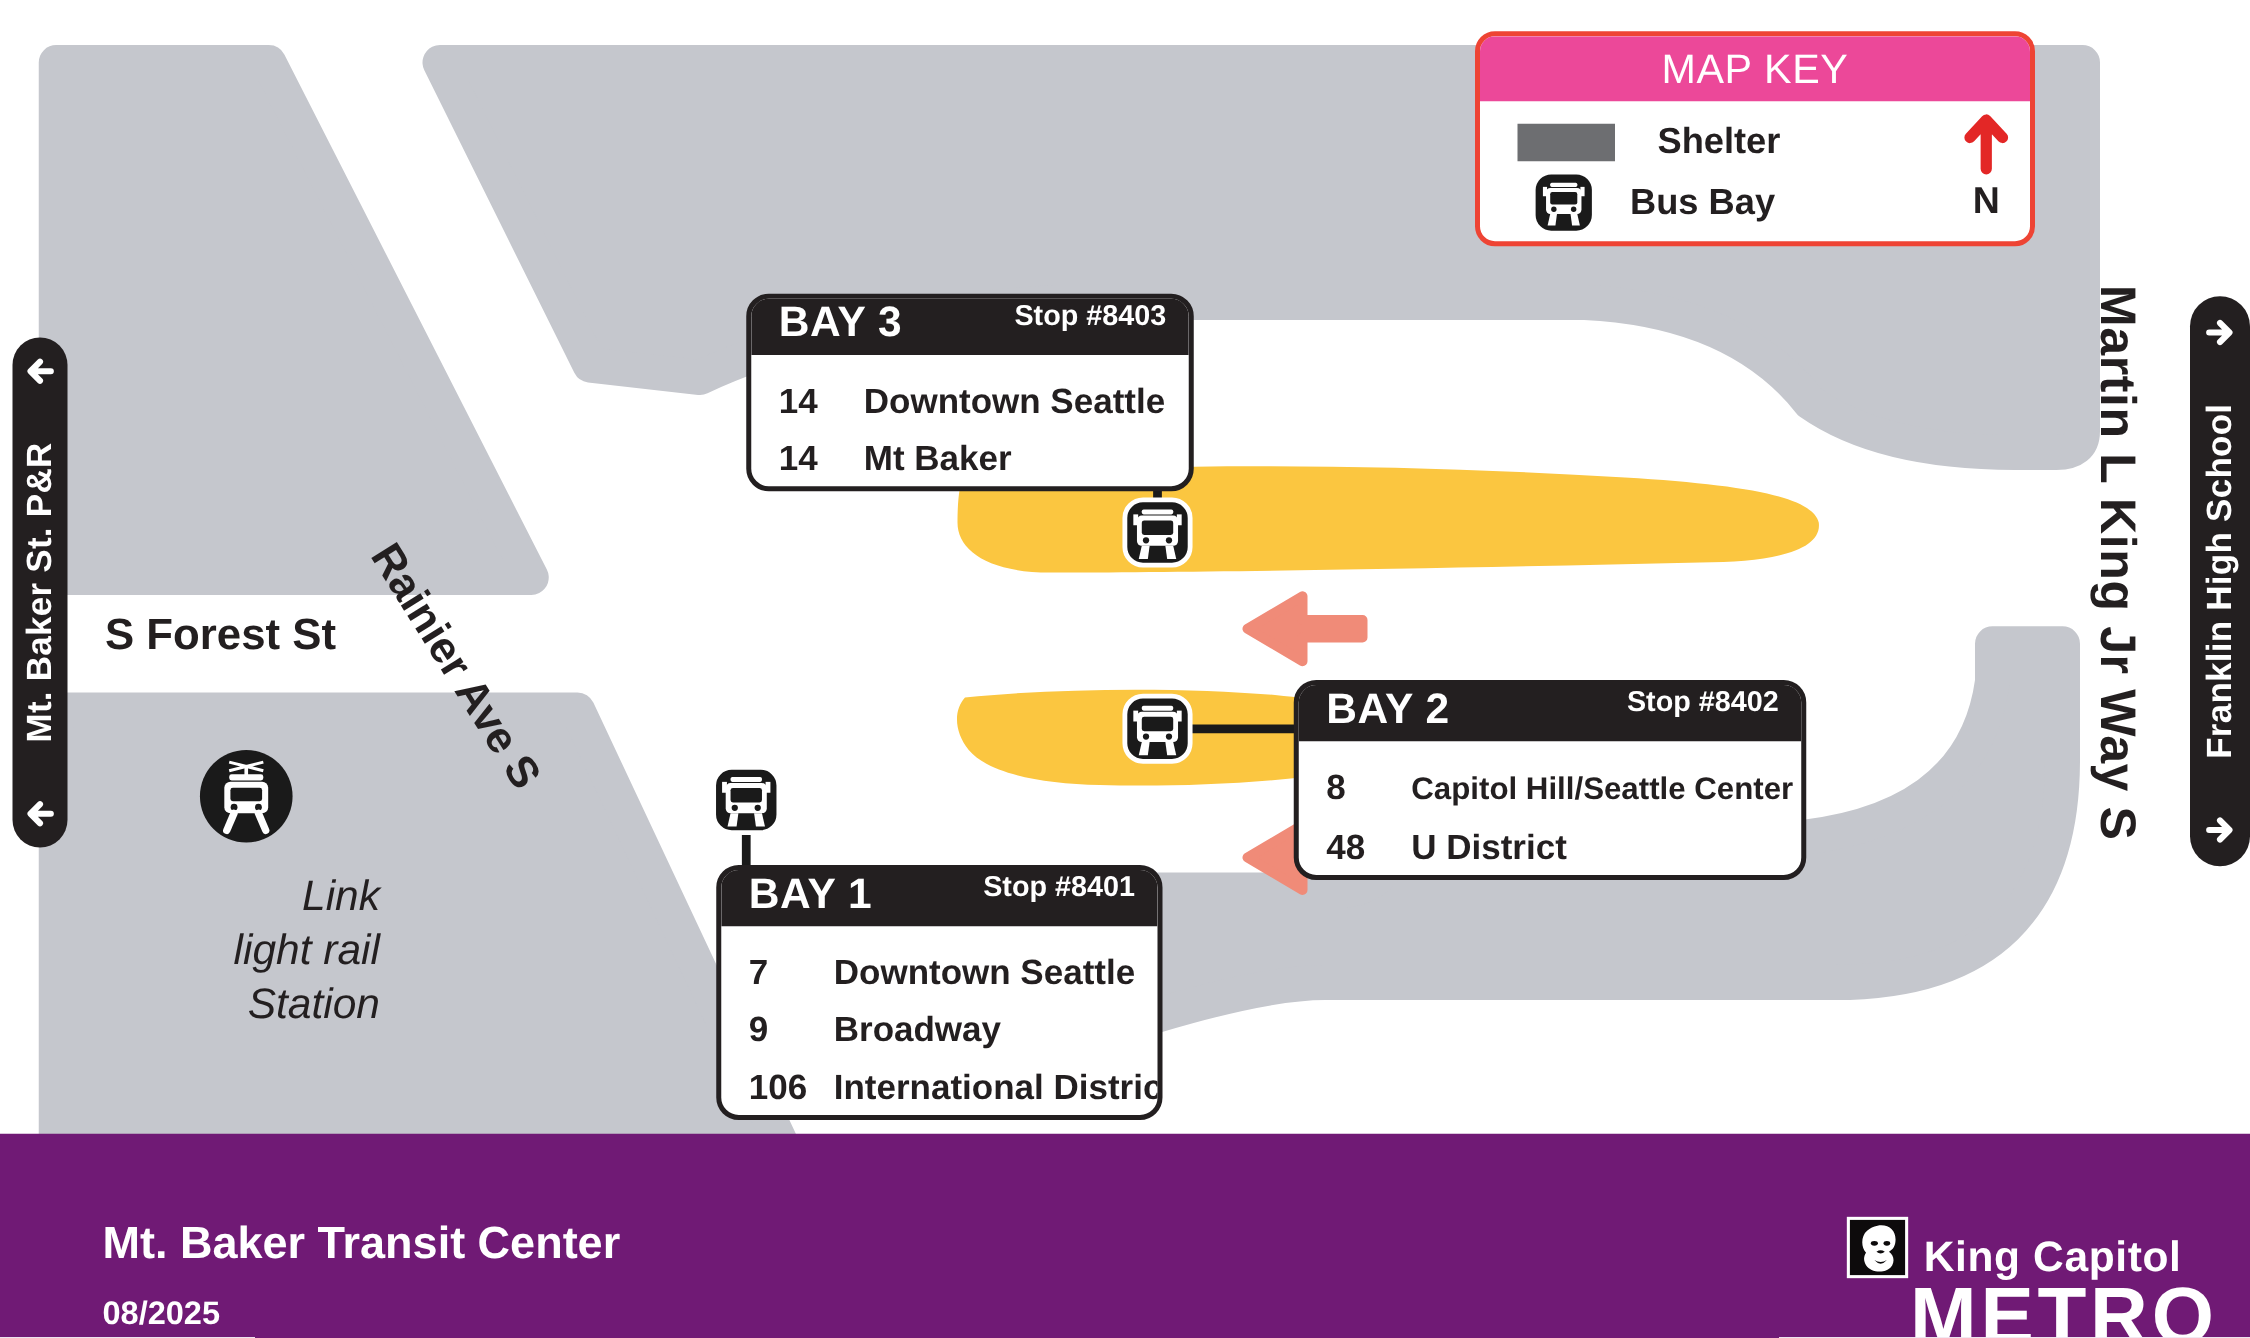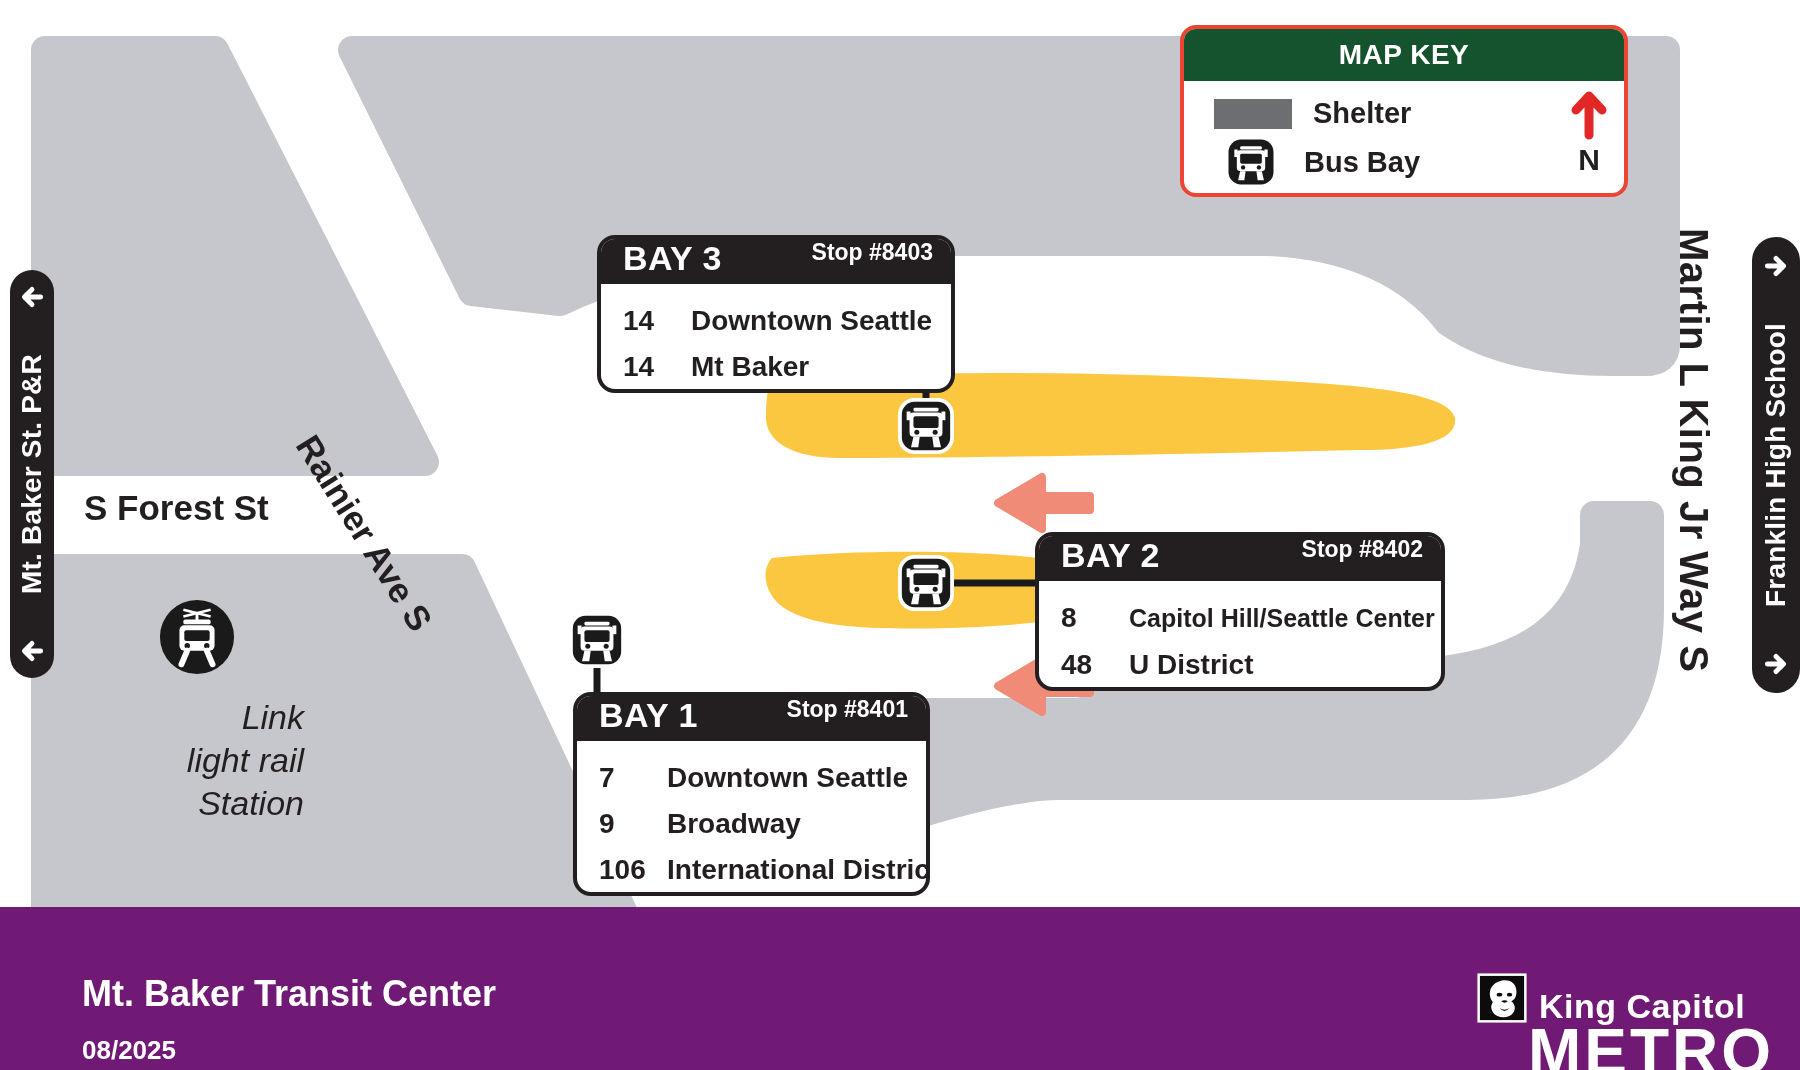--- a/index.html
+++ b/index.html
@@ -37,22 +37,22 @@
   .bay-route-num{width:68px;font-size:28px;font-weight:bold;flex:0 0 auto;}
   .bay-route-dest{font-size:28px;font-weight:bold;white-space:nowrap;}
   .bay-route-dest.tight{font-size:25px;}
 
   
   #mapkey{
     position:absolute;left:1180px;top:25px;width:448px;height:172px;background:#fff;
     border:4px solid #ee4434;border-radius:16px;box-sizing:border-box;z-index:6;overflow:hidden;
   }
   #mapkey-header{
-    background:#14532d;color:#fff;height:52px;display:flex;align-items:center;justify-content:center;
-    font-size:28px;font-weight:bold;letter-spacing:.5px;
+    background:#ec4899;color:#fff;height:52px;display:flex;align-items:center;justify-content:center;
+    font-size:33px;font-weight:normal;letter-spacing:.5px;
   }
   .key-row{position:absolute;display:flex;align-items:center;}
   .key-swatch{width:78px;height:30px;background:#6d6e71;}
   .key-label{font-size:29px;font-weight:bold;color:#231f20;}
   #north{position:absolute;left:380px;top:60px;width:50px;text-align:center;}
   #north-n{font-size:30px;font-weight:bold;color:#231f20;margin-top:-2px;}
 
   
   .street-label{position:absolute;font-weight:bold;color:#231f20;white-space:nowrap;z-index:4;}
   #rainier-label{transform:rotate(58deg);transform-origin:0 0;font-size:35px;}
@@ -204,21 +204,21 @@
       <svg width="26" height="26" viewBox="0 0 24 24">
         <path d="M12,4 L12,18 M5,12 L12,19 L19,12" stroke="#fff" stroke-width="4.5" fill="none" stroke-linecap="round" stroke-linejoin="round"></path>
       </svg>
     </div>
   </div>
 
   <div id="mapkey">
     <div id="mapkey-header">MAP KEY</div>
     <div class="key-row" style="left:30px;top:68px">
       <div class="key-swatch"></div>
-      <div class="key-label" style="margin-left:21px">Shelter</div>
+      <div class="key-label" style="margin-left:34px">Shelter</div>
     </div>
     <div class="key-row" style="left:42px;top:108px">
       <svg width="50" height="50" viewBox="0 0 60 60">
         <rect x="3" y="3" width="54" height="54" rx="15" fill="#1a1a1a"></rect>
         <rect x="17" y="11" width="26" height="4" rx="1.5" fill="#fff"></rect>
         <rect x="10" y="15" width="4" height="9" fill="#fff"></rect>
           <rect x="46" y="15" width="4" height="9" fill="#fff"></rect>
         <rect x="13" y="16" width="34" height="25" rx="4" fill="#fff"></rect>
         <rect x="17" y="20" width="26" height="12" rx="2" fill="#1a1a1a"></rect>
         <circle cx="20.5" cy="36.5" r="2.6" fill="#1a1a1a"></circle>
@@ -246,21 +246,21 @@
         <span class="bay-route-num">14</span>
         <span class="bay-route-dest">Downtown Seattle</span>
       </div>
       <div class="bay-route">
         <span class="bay-route-num">14</span>
         <span class="bay-route-dest">Mt Baker</span>
       </div>
     </div>
   </div>
 
-  <div class="bay-box" style="left:1035px;top:532px;width:410px">
+  <div class="bay-box" style="left:1035px;top:544px;width:410px">
     <div class="bay-header">
       <span class="bay-name">BAY 2</span>
       <span class="bay-stop">Stop #8402</span>
     </div>
     <div class="bay-body">
       <div class="bay-route">
         <span class="bay-route-num">8</span>
         <span class="bay-route-dest tight">Capitol Hill/Seattle Center</span>
       </div>
       <div class="bay-route">

